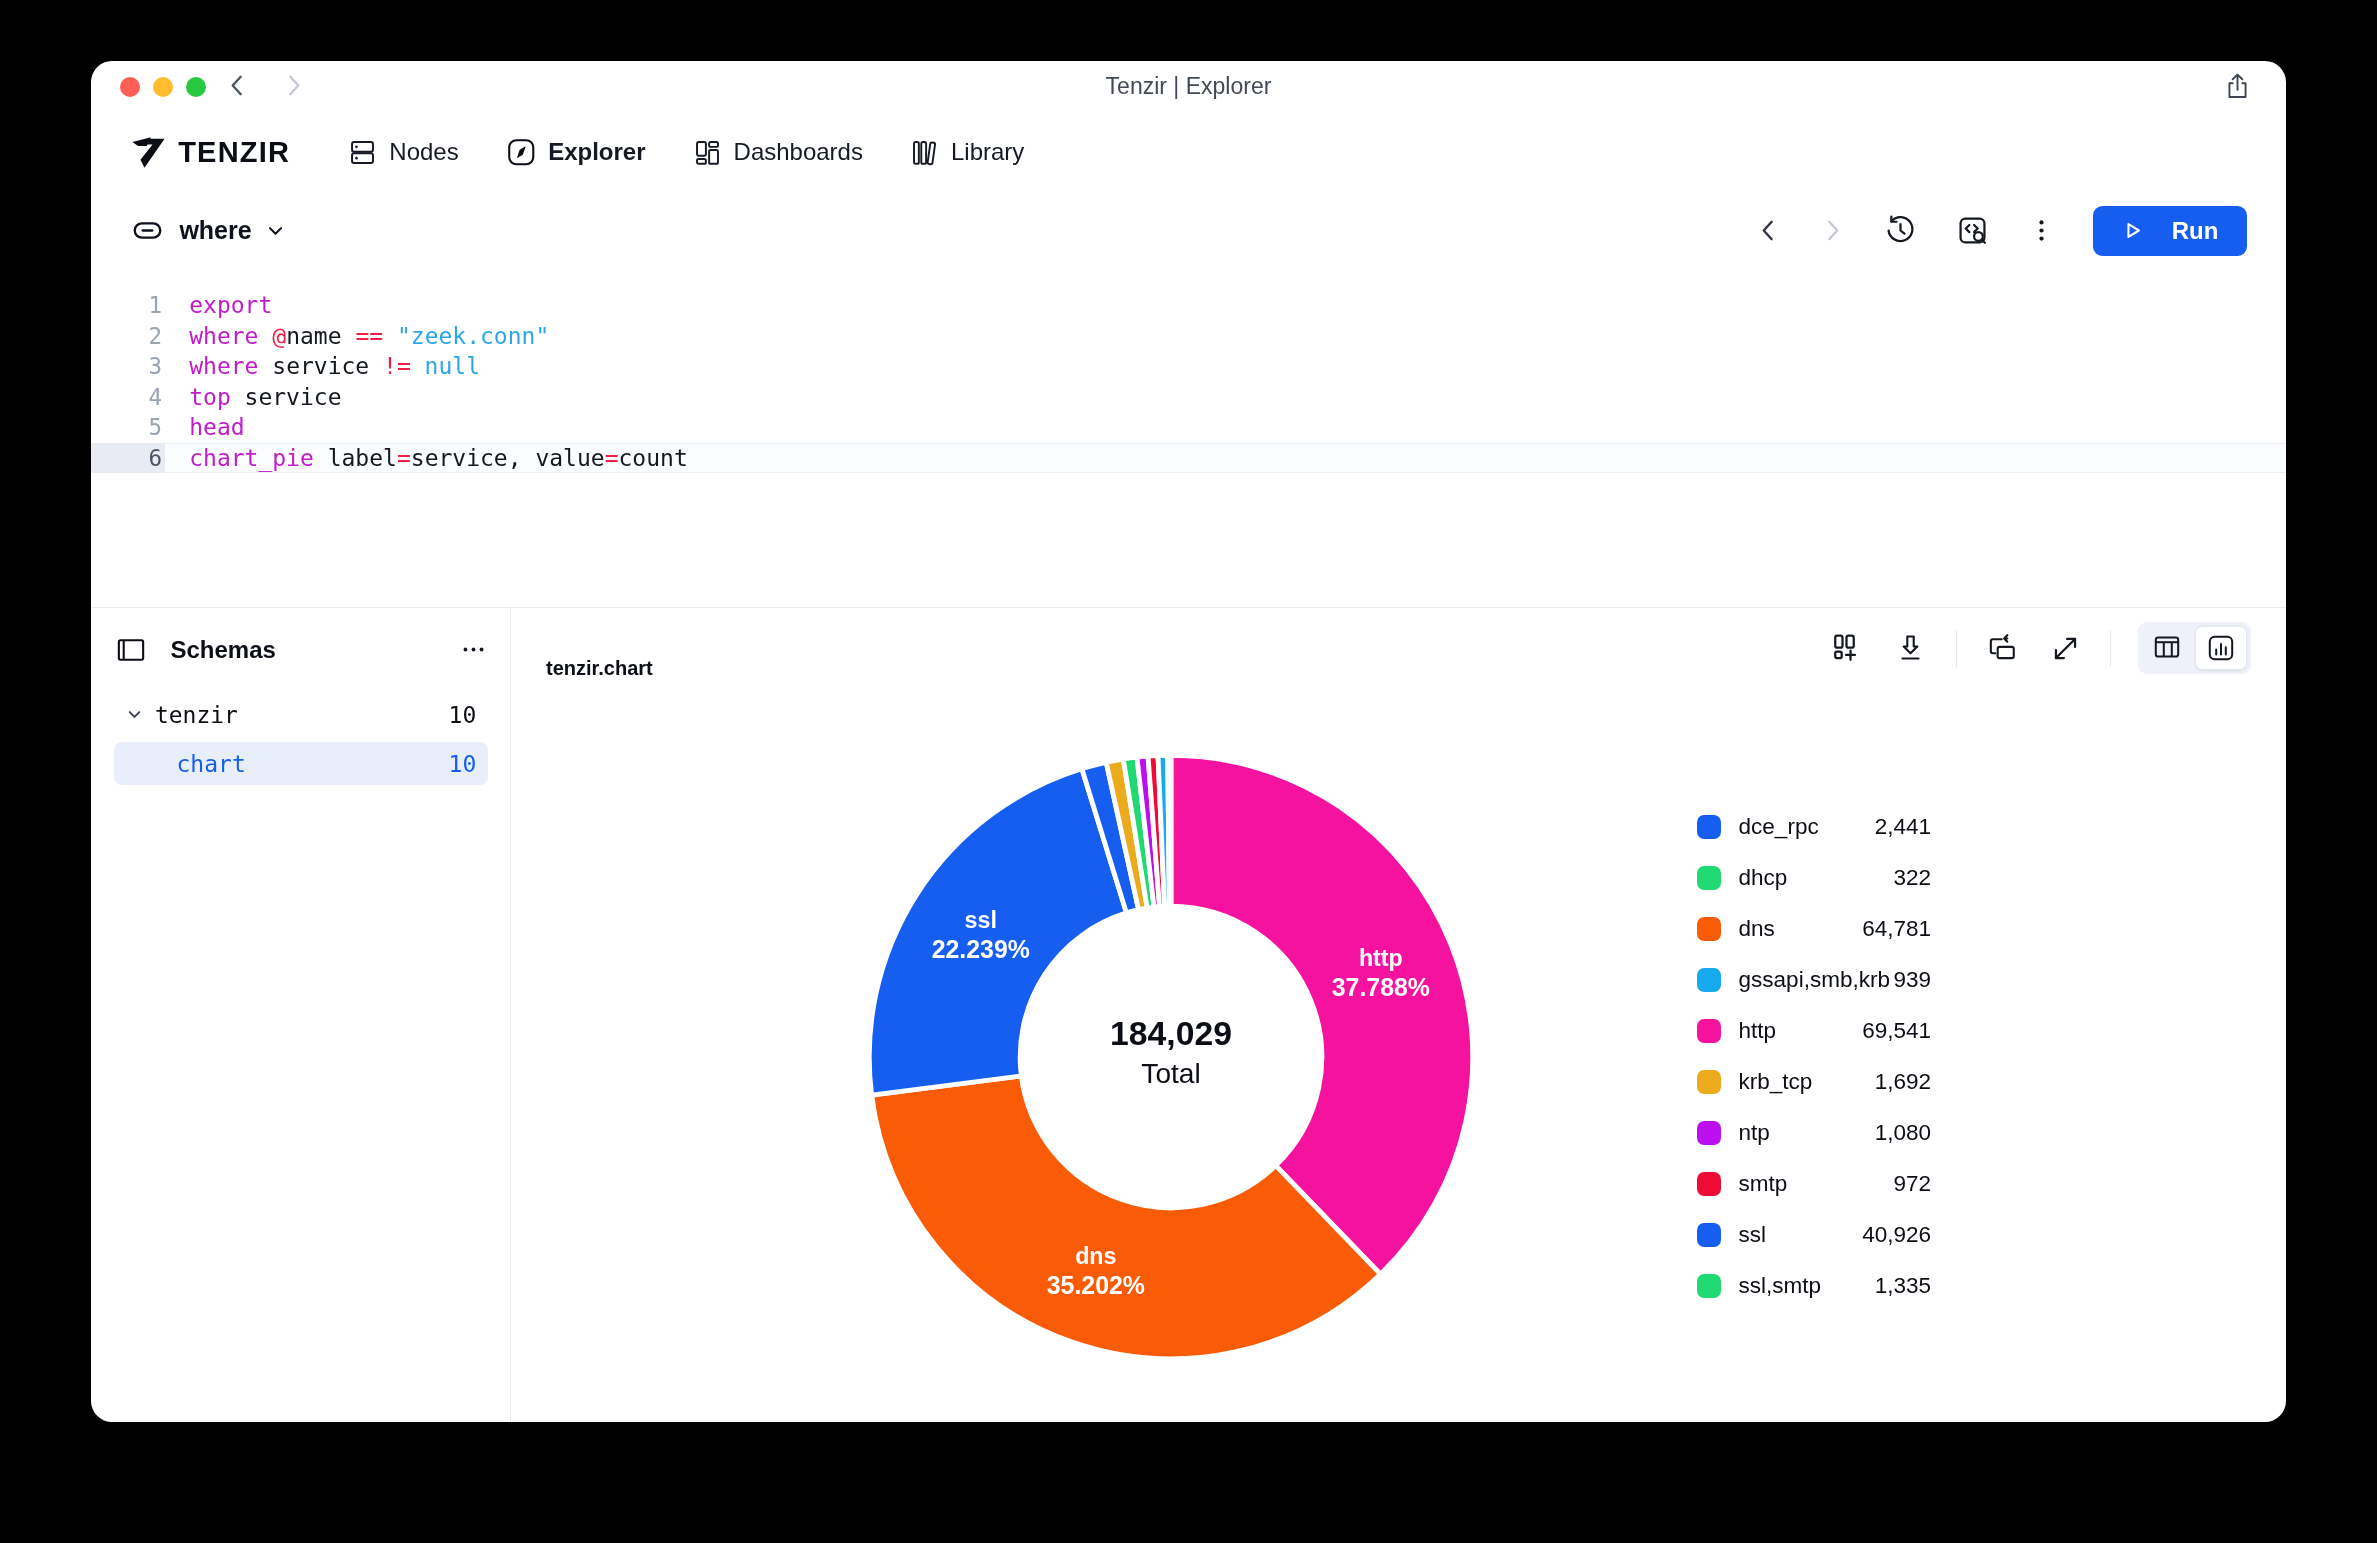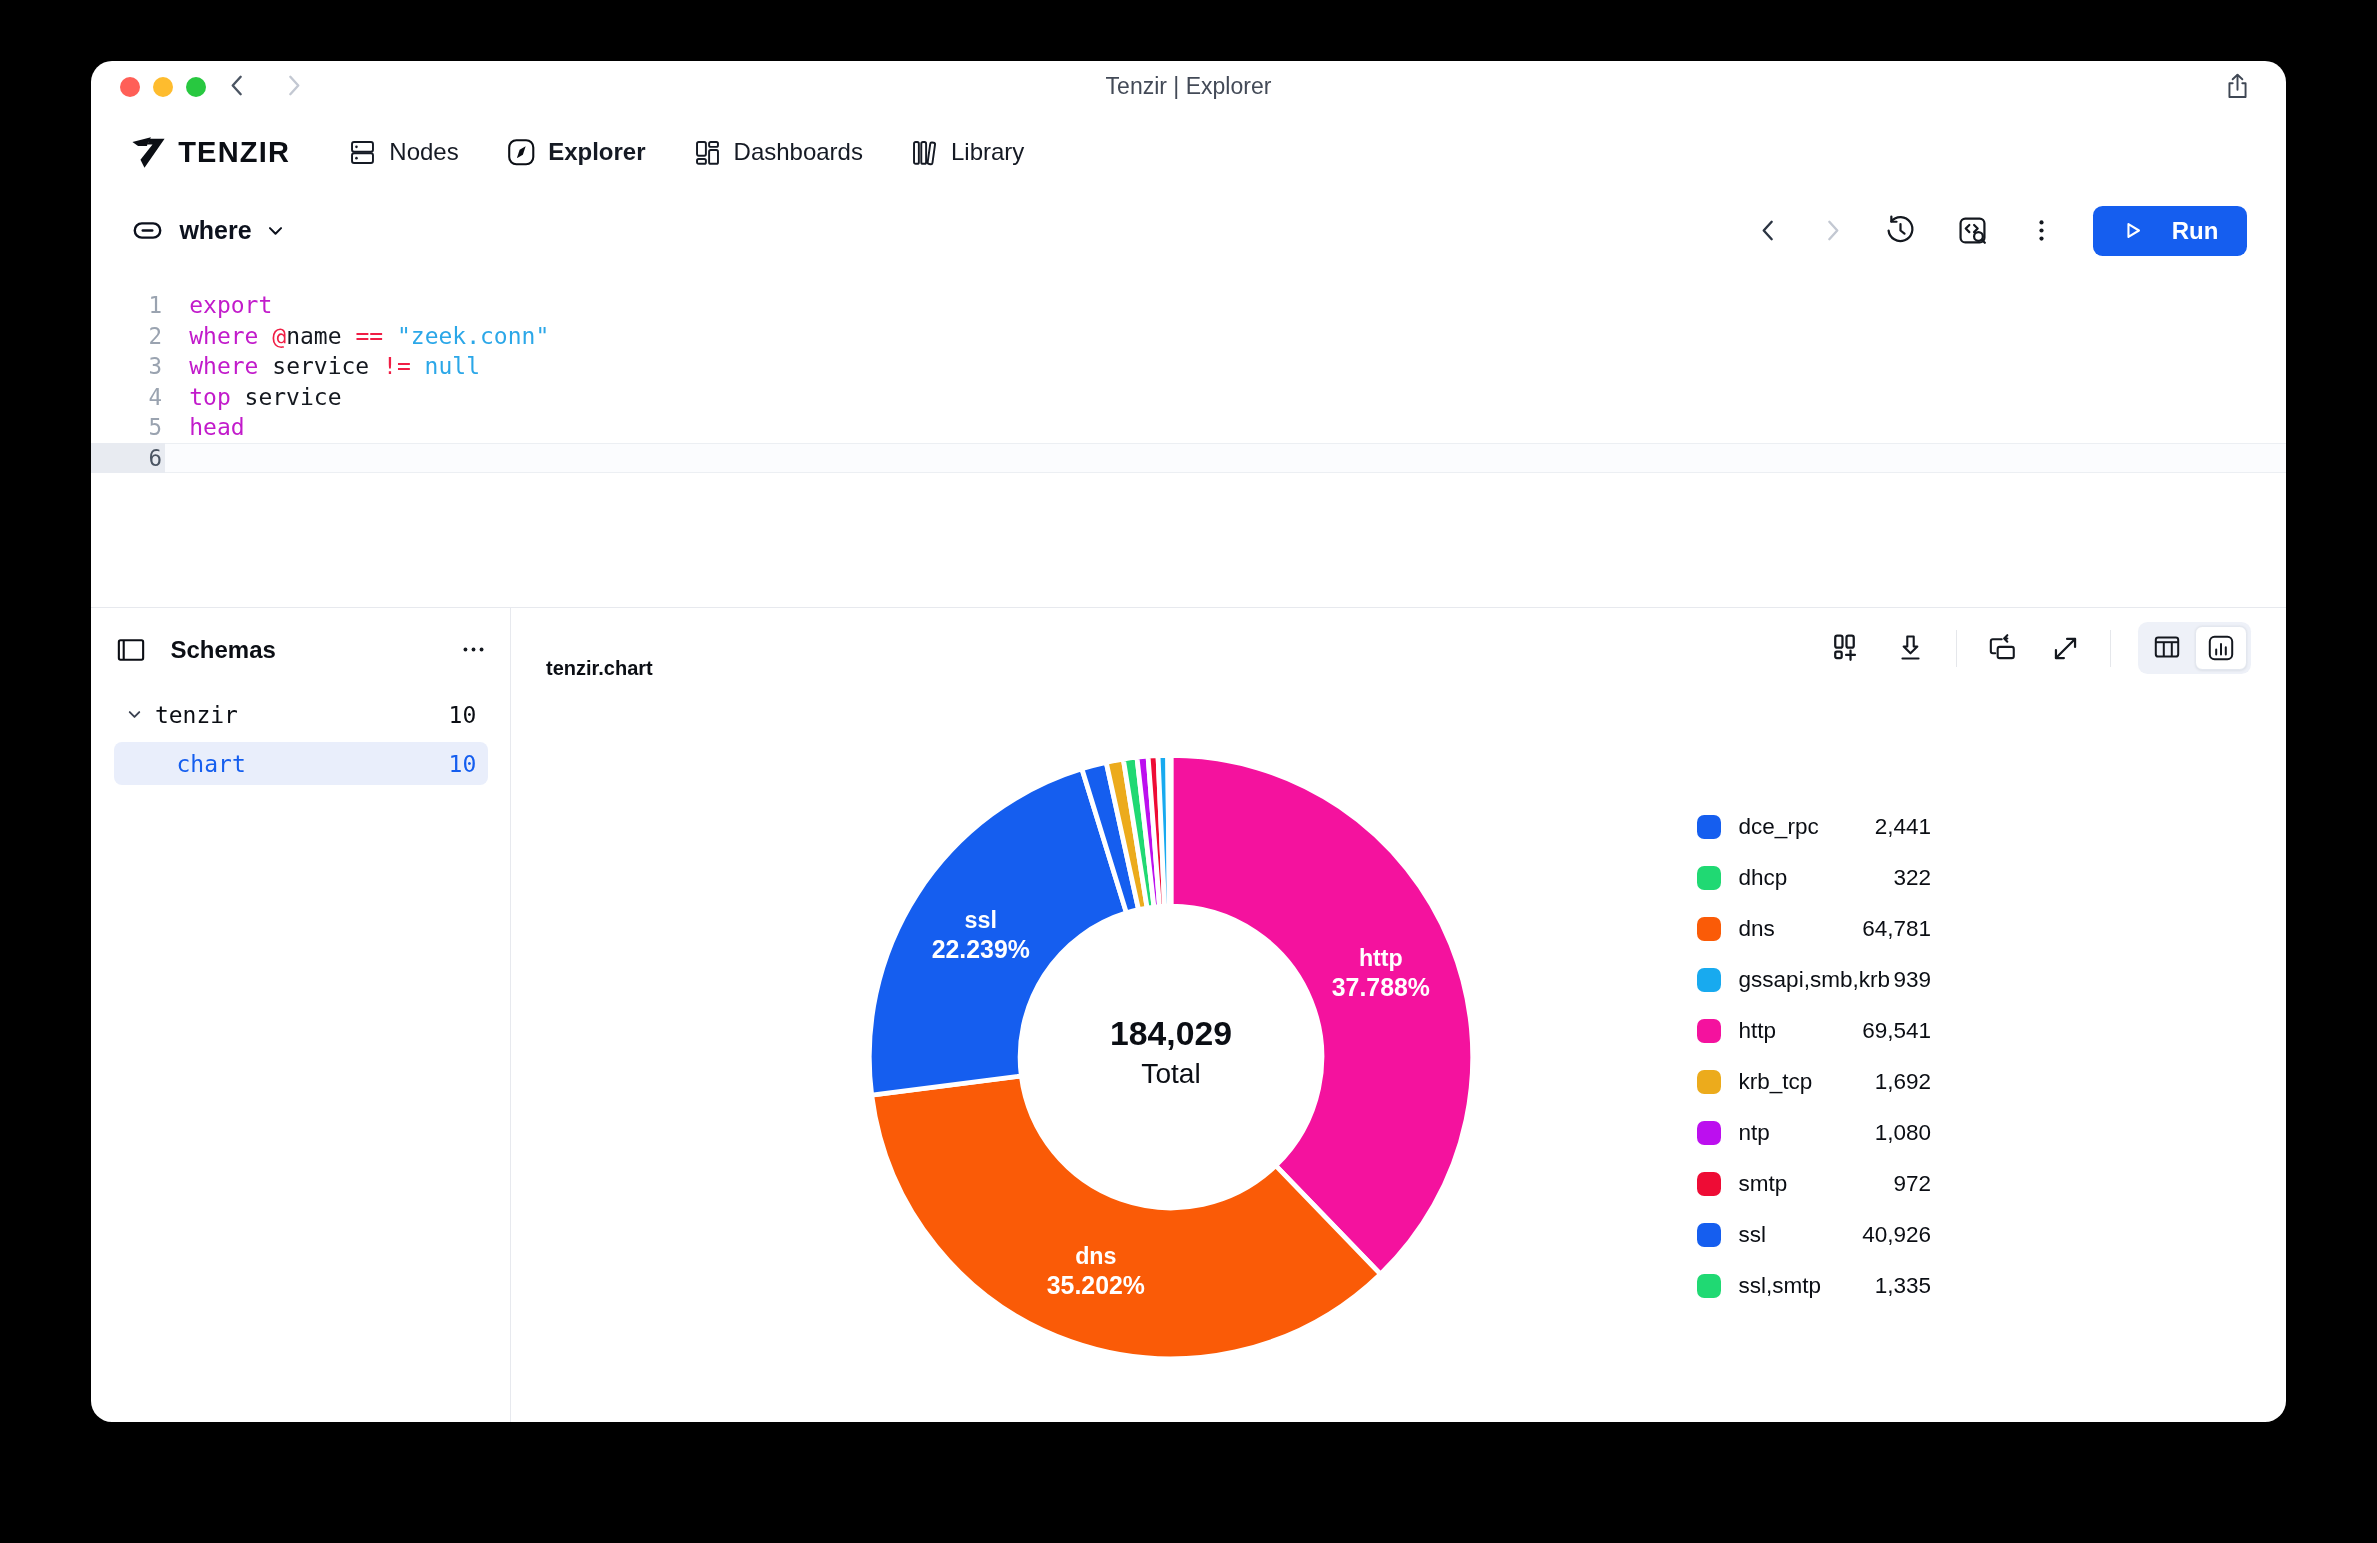--- a/index.html
+++ b/index.html
@@ -210,21 +210,21 @@
       </button>
     </div>
   </div>
 
   <div class="editor" id="editor-lines">
       <div class="code-row"><span class="gutter">1</span><span class="codeline"><span class="c-kw">export</span></span></div>
       <div class="code-row"><span class="gutter">2</span><span class="codeline"><span class="c-kw">where </span><span class="c-op">@</span><span class="c-tx">name </span><span class="c-op">== </span><span class="c-str">"zeek.conn"</span></span></div>
       <div class="code-row"><span class="gutter">3</span><span class="codeline"><span class="c-kw">where </span><span class="c-tx">service </span><span class="c-op">!= </span><span class="c-str">null</span></span></div>
       <div class="code-row"><span class="gutter">4</span><span class="codeline"><span class="c-kw">top </span><span class="c-tx">service</span></span></div>
       <div class="code-row"><span class="gutter">5</span><span class="codeline"><span class="c-kw">head</span></span></div>
-      <div class="code-row active"><span class="gutter">6</span></div>
+      <div class="code-row active"><span class="gutter">6</span><span class="codeline"><span class="c-kw">chart_pie </span><span class="c-tx">label</span><span class="c-op">=</span><span class="c-tx">service, value</span><span class="c-op">=</span><span class="c-tx">count</span></span></div>
     </div>
 
   <div class="main">
 
     <div class="sidebar">
       <div class="sb-head">
         <span>
           <svg class="ic" width="34" height="34" viewBox="0 0 42 42" fill="none" stroke="#0b0e14" stroke-width="2.6">
             <rect x="6" y="9" width="30" height="24" rx="2"></rect>
               <path d="M12 9 V33"></path>

